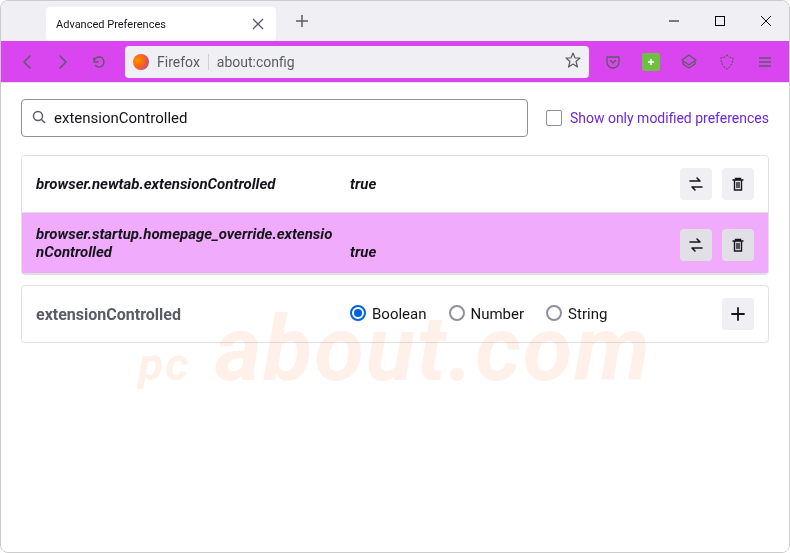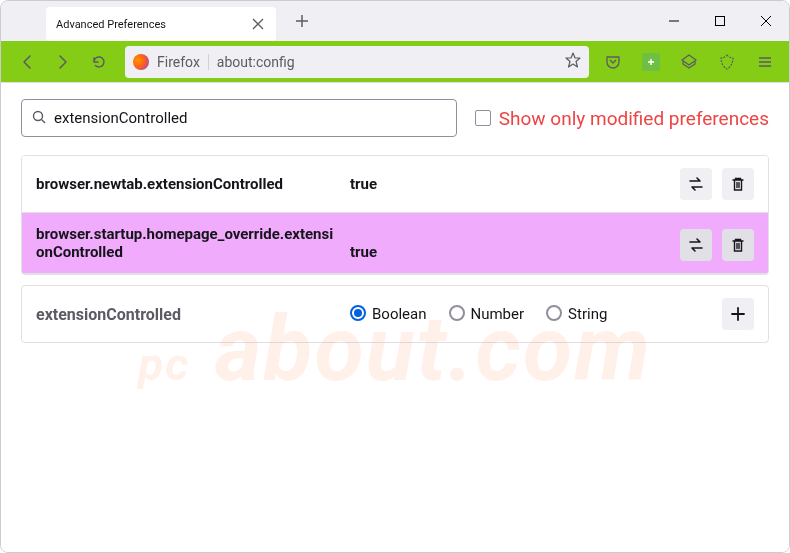--- a/index.html
+++ b/index.html
@@ -71,21 +71,21 @@
       width: 46px;
       height: 40px;
       display: flex;
       align-items: center;
       justify-content: center;
       cursor: pointer;
       color: #000;
     }
     .navbar {
       height: 42px;
-      background: #84cc16;
+      background: #d946ef;
       display: flex;
       align-items: center;
       padding: 0 10px;
       gap: 4px;
       border-bottom: 1px solid #e0e0e6;
     }
     .nav-btn {
       width: 32px;
       height: 32px;
       display: flex;
@@ -198,36 +198,37 @@
       cursor: pointer;
     }
     .checkbox {
       width: 16px;
       height: 16px;
       border: 1px solid #8f8f9d;
       border-radius: 2px;
       background: #fff;
     }
     .checkbox-label {
-      font-size: 19px;
-      color: #ef4444;
+      font-size: 14px;
+      color: #6d28d9;
     }
     .pref-table {
       border: 1px solid #e0e0e6;
       border-radius: 4px;
       overflow: hidden;
     }
     .pref-row {
       display: flex;
       align-items: center;
       padding: 12px 14px;
       gap: 14px;
       border-bottom: 1px solid #e0e0e6;
       background: #fff;
       font-size: 15px;
+      font-style: italic;
     }
     .pref-row.stripe {
       background: #f0abfc;
       align-items: flex-end;
     }
     .pref-name {
       width: 300px;
       font-weight: 700;
       color: #15141a;
       word-break: break-word;

